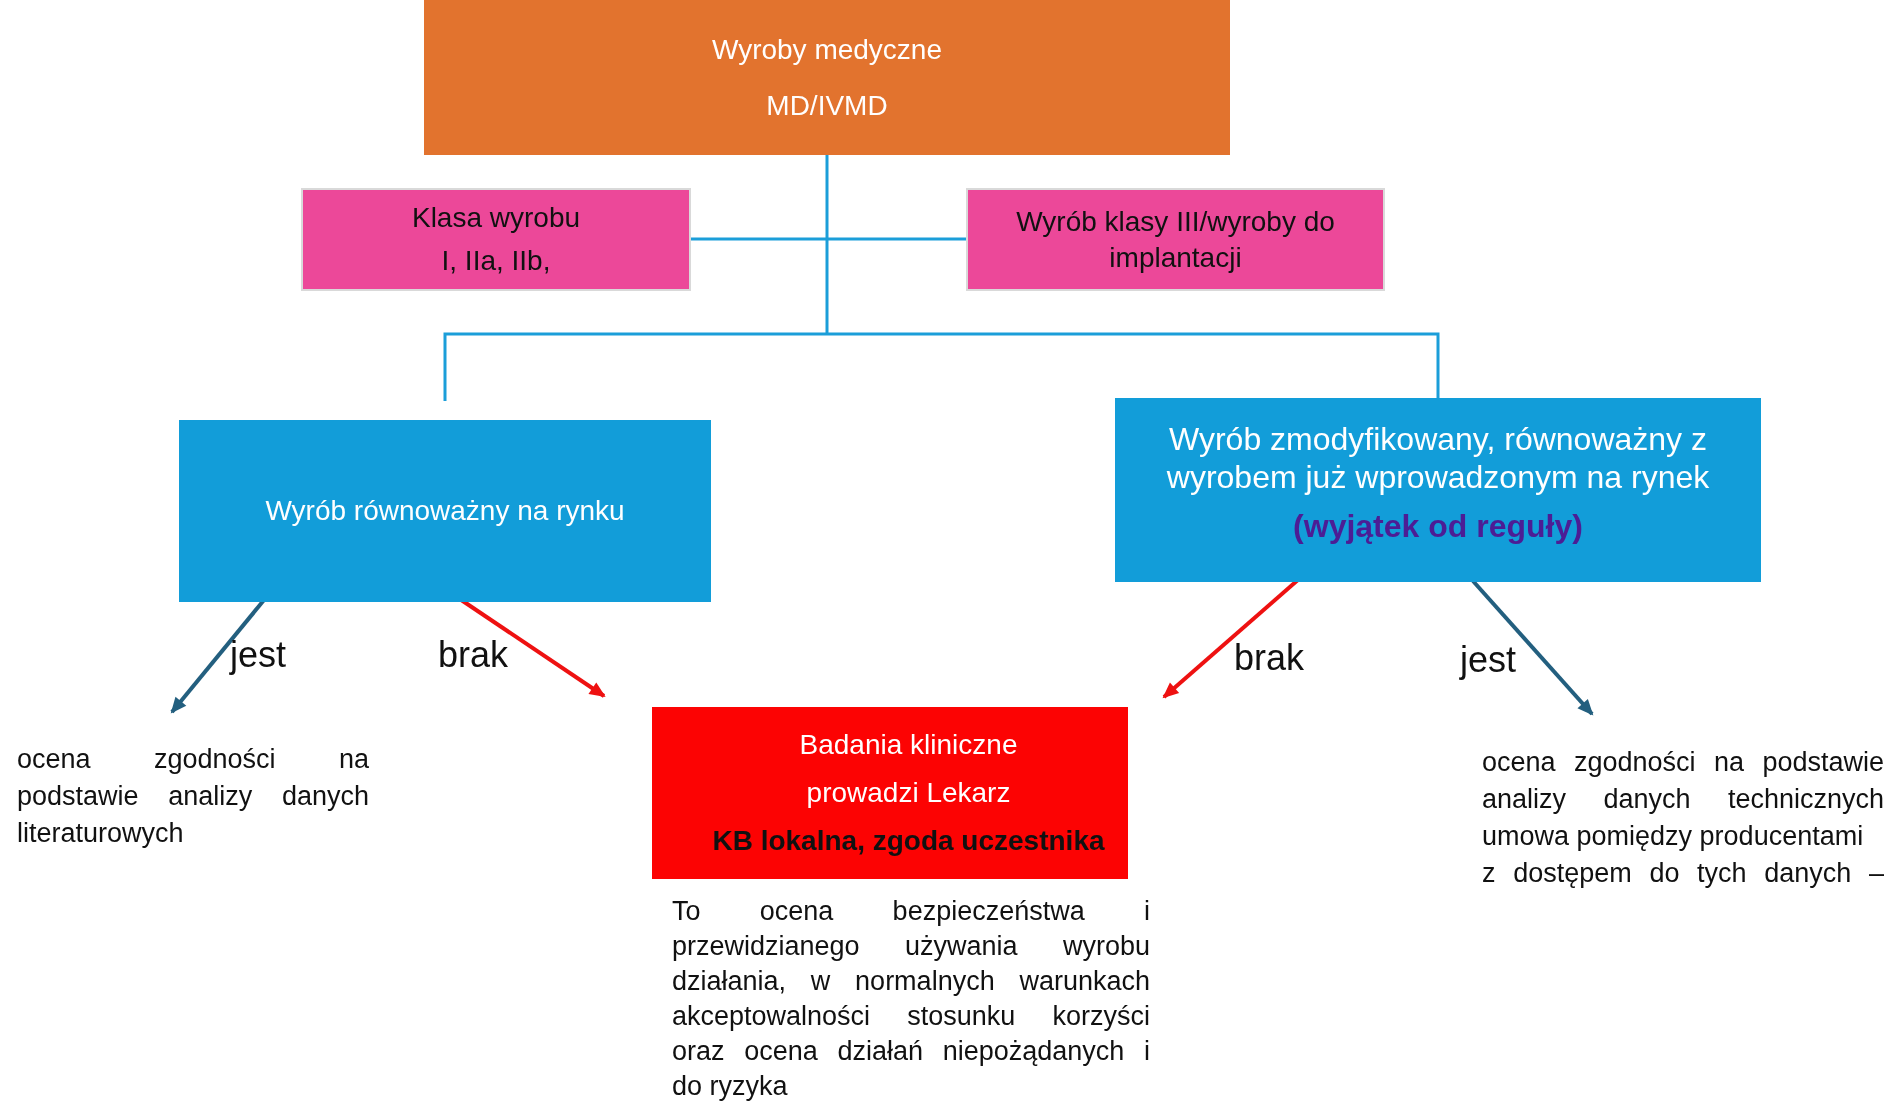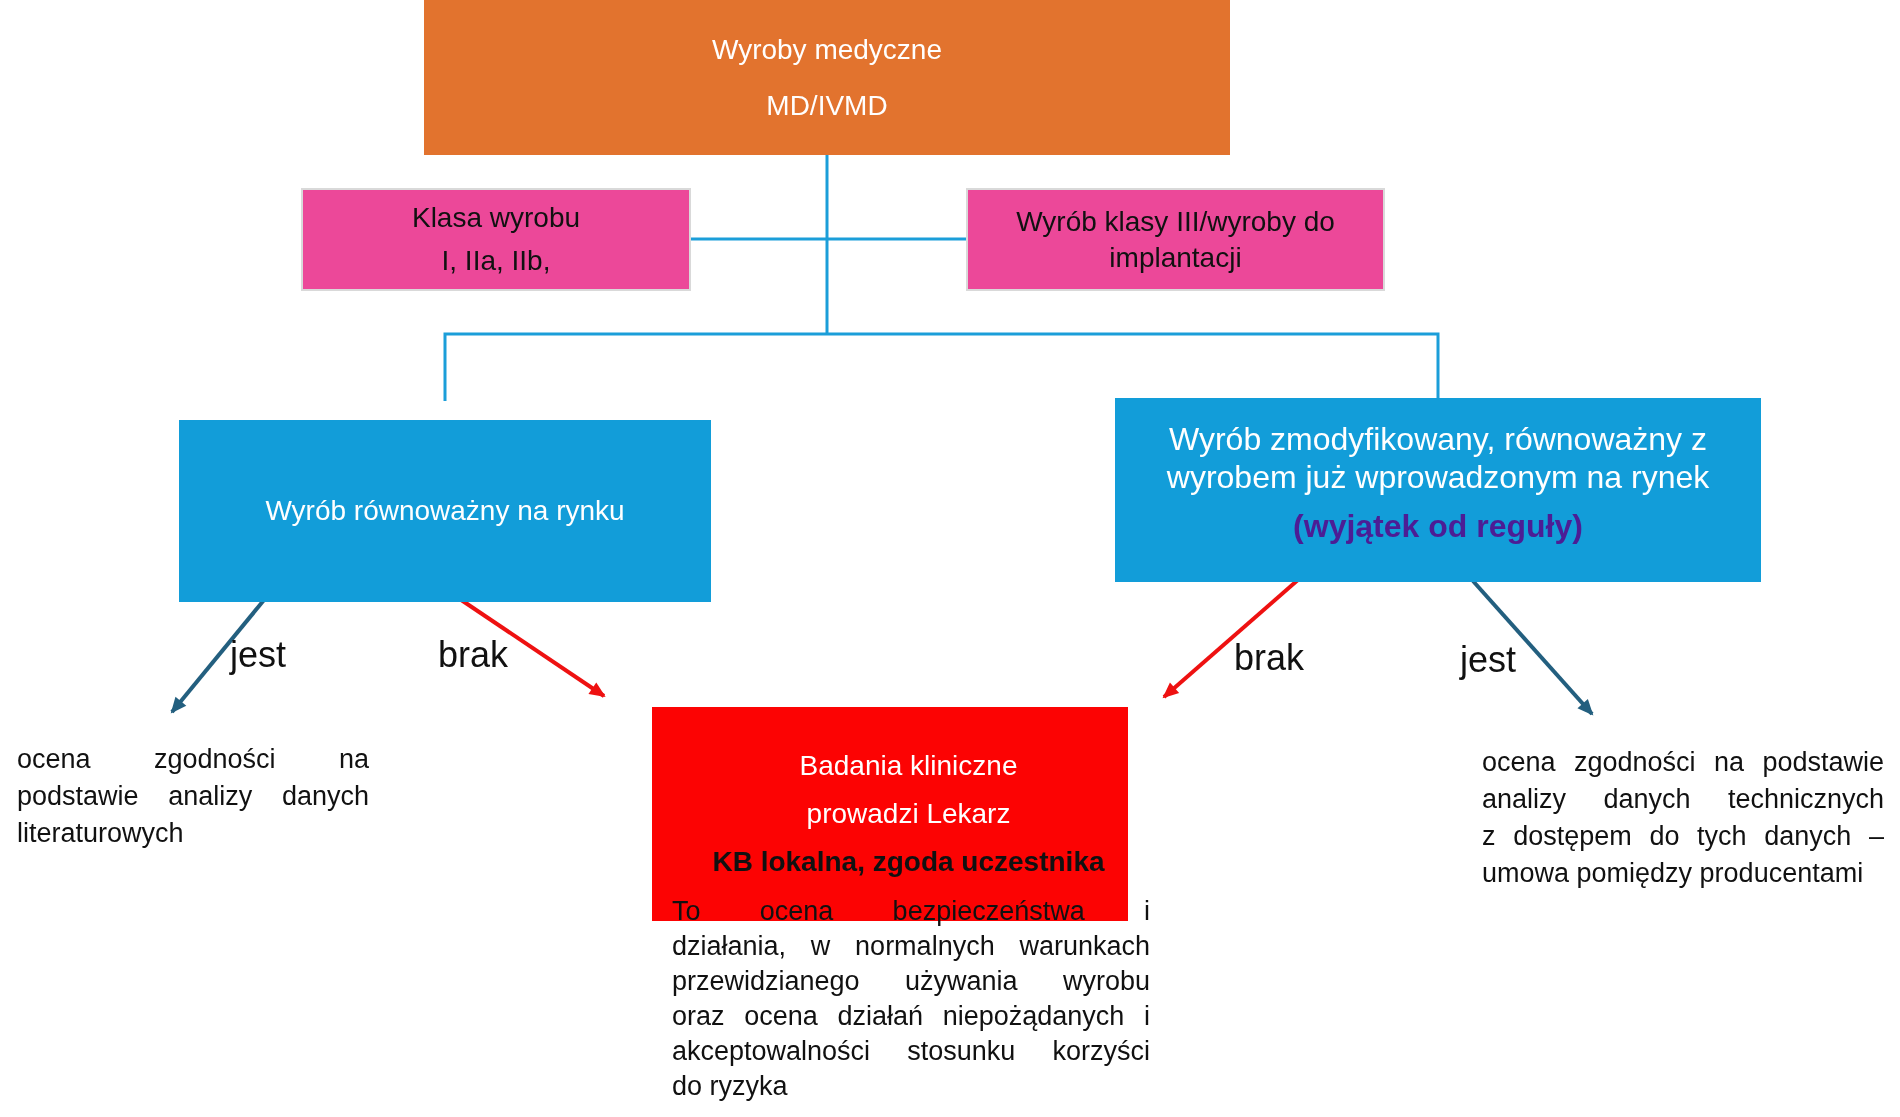--- a/index.html
+++ b/index.html
@@ -12,21 +12,21 @@
     position:absolute;display:flex;flex-direction:column;align-items:center;
     justify-content:center;text-align:center;box-sizing:border-box;
   }
   #root-box{left:424px;top:0;width:806px;height:155px;color:#fff;font-size:28px;gap:24px;}
   .outline{background:#ec4899;border:2px solid #d9d9d9;}
   #class-low-box{left:301px;top:188px;width:390px;height:103px;font-size:28px;gap:11px;}
   #class-three-box{left:966px;top:188px;width:419px;height:103px;font-size:28px;line-height:36px;padding:0 30px;}
   #equivalent-box{left:179px;top:400px;width:532px;height:182px;color:#fff;font-size:28px;margin-top:20px;}
   #modified-box{left:1115px;top:398px;width:646px;height:184px;color:#fff;font-size:32px;justify-content:flex-start;padding:22px 28px 0 28px;line-height:38px;}
   #modified-exception{margin-top:13px;font-weight:bold;line-height:34px;}
-  #clinical-box{left:652px;top:707px;width:476px;height:214px;color:#fff;font-size:28px;gap:16px;padding-left:37px;}
+  #clinical-box{left:652px;top:707px;width:476px;height:172px;color:#fff;font-size:28px;gap:16px;padding-left:37px;}
   .clinical-bold{color:#111;font-weight:bold;}
   .note{position:absolute;font-size:27px;color:#111;}
   #note-left{left:17px;top:741px;width:352px;line-height:37px;}
   #note-right{left:1482px;top:744px;width:402px;line-height:37px;}
   #note-clinical{left:672px;top:894px;width:478px;line-height:35px;}
   .note-line{text-align:left;}
   .note-line.justify{text-align:justify;text-align-last:justify;}
   .arrow-label{position:absolute;font-size:36px;color:#111;}
   #label-jest-left{left:230px;top:634px;}
   #label-brak-left{left:438px;top:634px;}
@@ -89,25 +89,25 @@
   </div>
 
   <div class="note" id="note-left">
       <div class="note-line justify">ocena zgodności na</div>
       <div class="note-line justify">podstawie analizy danych</div>
       <div class="note-line">literaturowych</div>
     </div>
   <div class="note" id="note-right">
       <div class="note-line justify">ocena zgodności na podstawie</div>
       <div class="note-line justify">analizy danych technicznych</div>
+      <div class="note-line">umowa pomiędzy producentami</div>
       <div class="note-line justify">z dostępem do tych danych –</div>
-      <div class="note-line">umowa pomiędzy producentami</div>
     </div>
   <div class="note" id="note-clinical">
       <div class="note-line justify">To ocena bezpieczeństwa i</div>
+      <div class="note-line justify">przewidzianego używania wyrobu</div>
       <div class="note-line justify">działania, w normalnych warunkach</div>
-      <div class="note-line justify">przewidzianego używania wyrobu</div>
+      <div class="note-line justify">akceptowalności stosunku korzyści</div>
       <div class="note-line justify">oraz ocena działań niepożądanych i</div>
-      <div class="note-line justify">akceptowalności stosunku korzyści</div>
       <div class="note-line">do ryzyka</div>
     </div>
 
 </div>
 
 </body></html>

